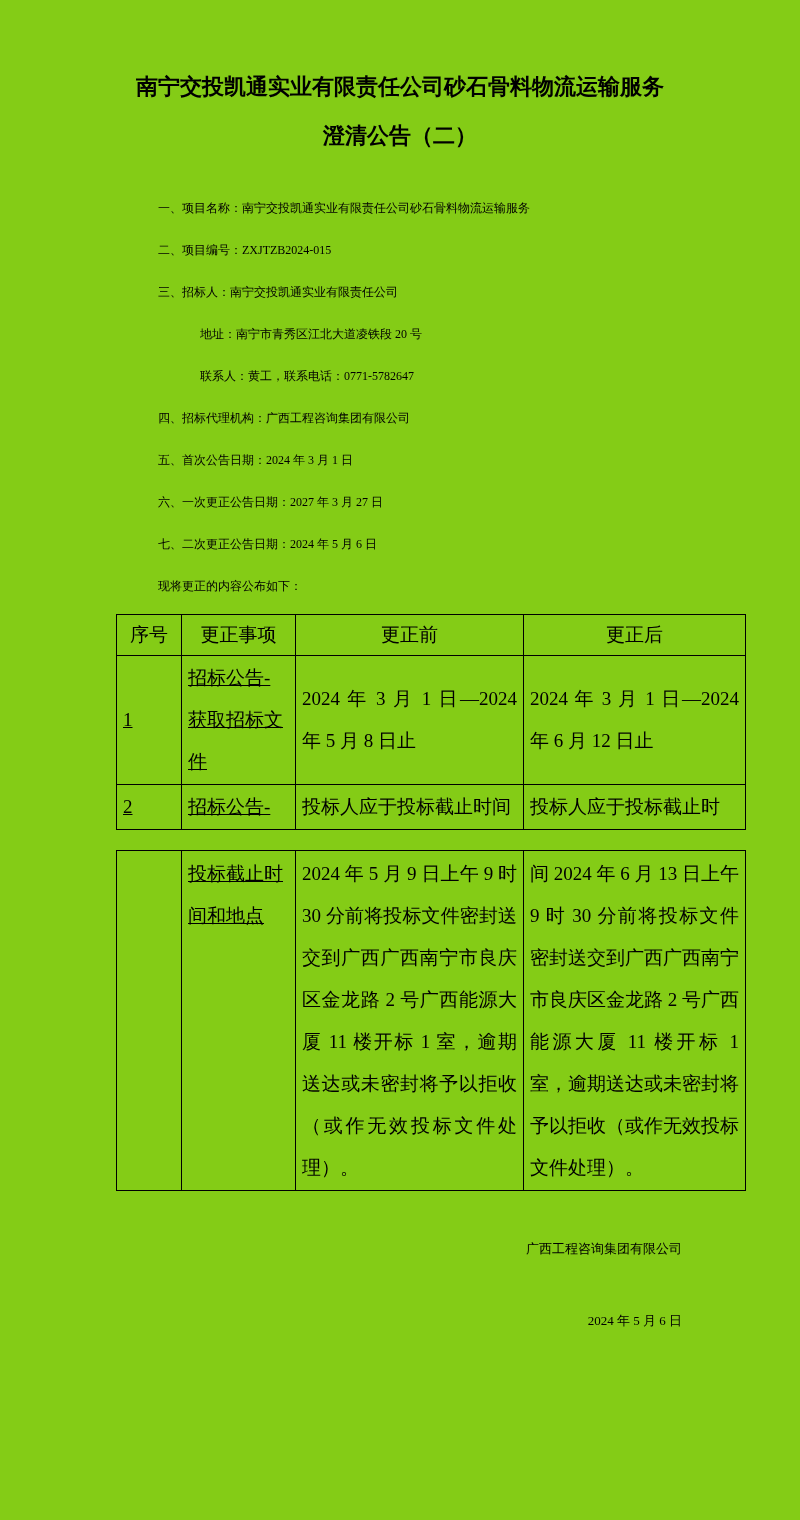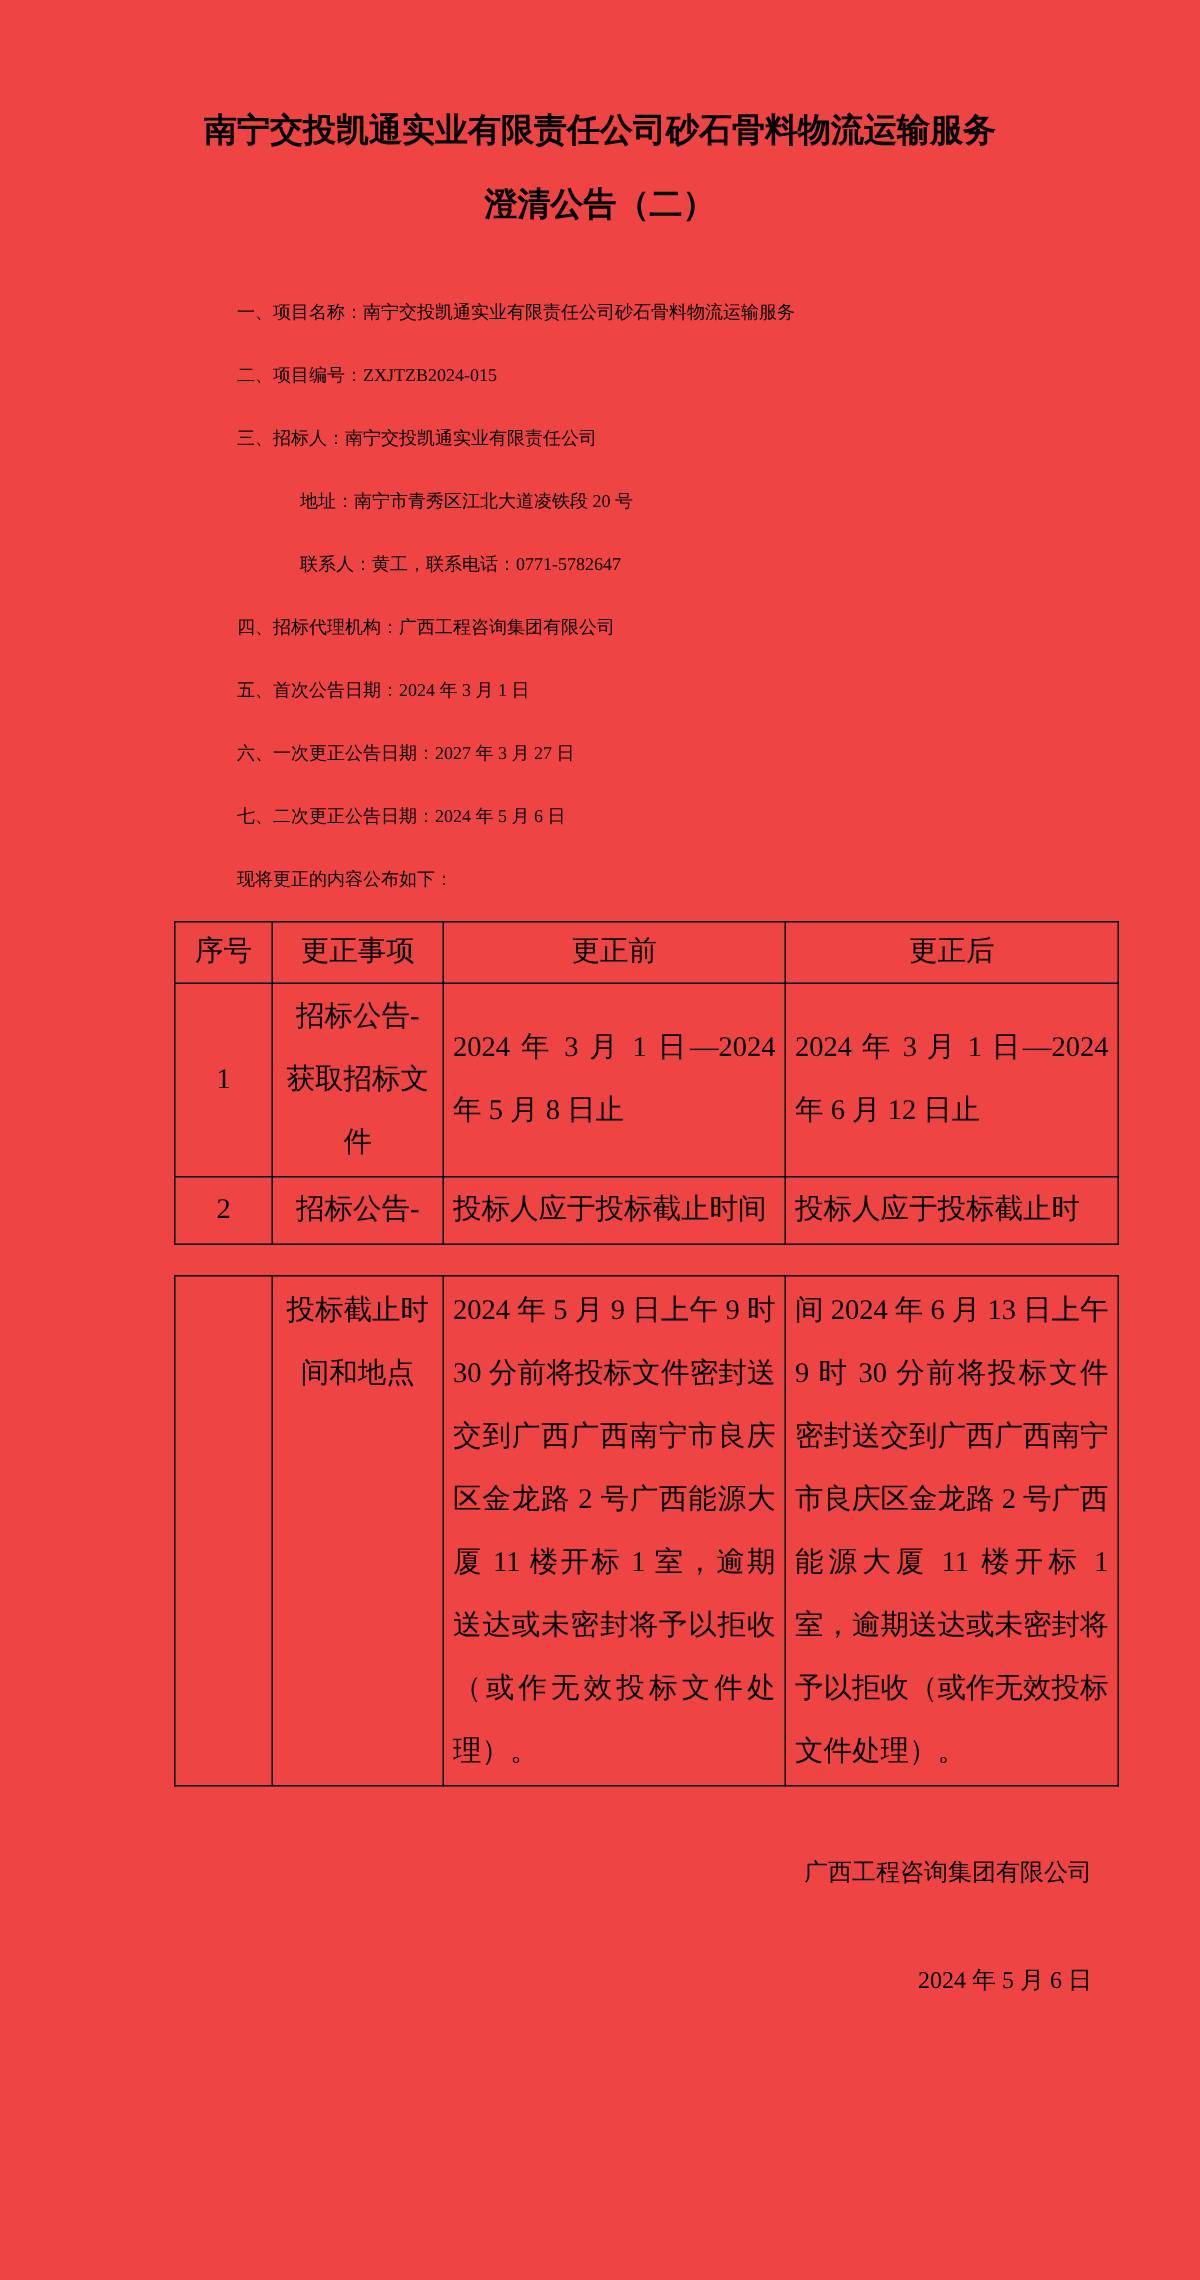--- a/index.html
+++ b/index.html
@@ -4,21 +4,21 @@
 <style>
   html, body {
     margin: 0;
     padding: 0;
     background: #ffffff;
   }
   .page {
     position: relative;
     width: 800px;
     height: 1520px;
-    background: #ef4444;
+    background: #84cc16;
     color: #000000;
     font-family: "Liberation Serif", "DejaVu Serif", serif;
     overflow: hidden;
     box-sizing: border-box;
   }
   .doc-title {
     margin: 0;
     padding-top: 62px;
     text-align: center;
     font-size: 22px;
@@ -70,35 +70,36 @@
   table.corr col.c1 { width: 65px; }
   table.corr col.c2 { width: 114px; }
   table.corr col.c3 { width: 228px; }
   table.corr col.c4 { width: 222px; }
   table.corr th {
     height: 38px;
     line-height: 22px;
     text-align: center;
   }
   td.cell-no, td.cell-item {
-    text-align: center;
+    text-align: left;
+    text-decoration: underline;
   }
   td.cell-text {
     text-align: justify;
   }
   table.corr-2 td {
     vertical-align: top;
     height: 334px;
     padding-top: 2px;
   }
   .signoff {
     margin-top: 37px;
-    padding-right: 72px;
+    padding-right: 118px;
     text-align: right;
-    font-size: 16px;
+    font-size: 13px;
     line-height: 42px;
   }
   .signoff .date-line {
     margin-top: 30px;
   }
 </style>
 </head>
 <body>
 
 <div class="page">

